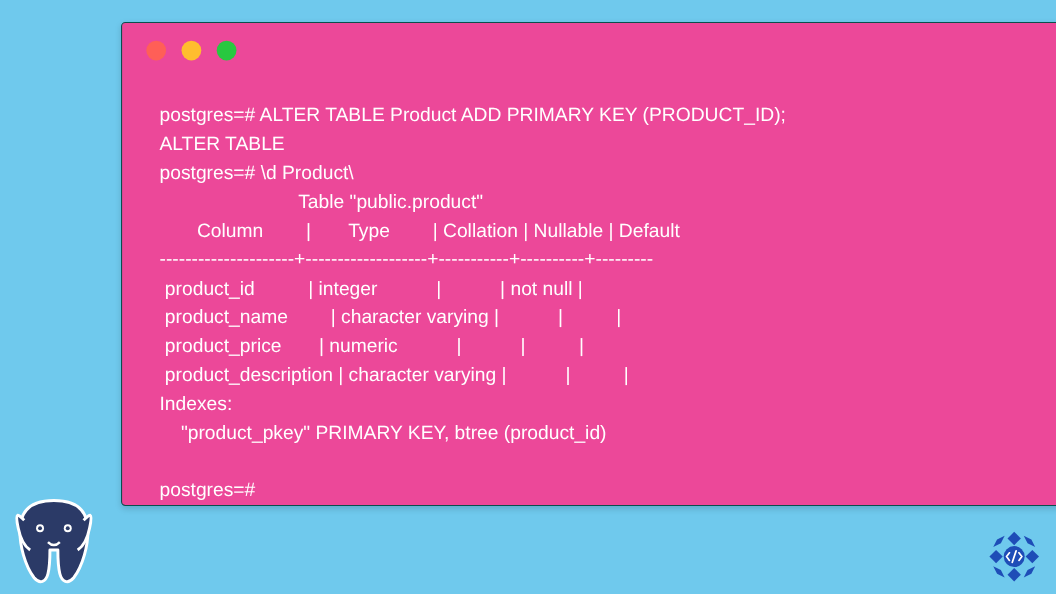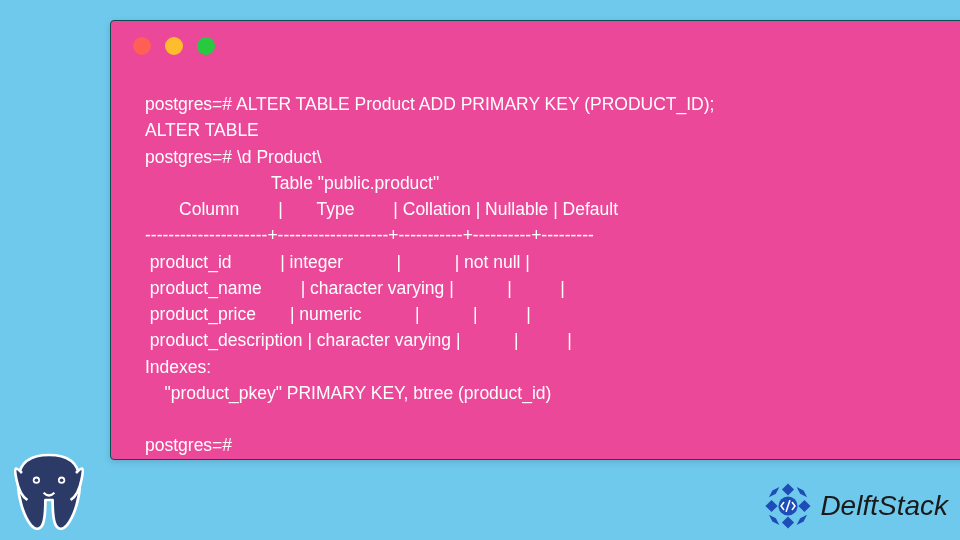--- a/index.html
+++ b/index.html
@@ -119,14 +119,13 @@
         <polygon points="26,0 19,7 12,0 19,-7"></polygon>
         <polygon points="18,-18 22,-10 14,-14 10,-22"></polygon>
         <polygon points="-18,-18 -22,-10 -14,-14 -10,-22"></polygon>
         <polygon points="18,18 22,10 14,14 10,22"></polygon>
         <polygon points="-18,18 -22,10 -14,14 -10,22"></polygon>
       </g>
       <circle r="11" fill="#1e4db7"></circle>
       <path d="M-5 -4 L-8 0 L-5 4 M5 -4 L8 0 L5 4 M2 -6 L-2 6" stroke="#ffffff" stroke-width="1.8" fill="none" stroke-linecap="round"></path>
     </g>
   </svg>
-  <span class="brand-text">DelftStack</span>
 </div>
 
 </body></html>

